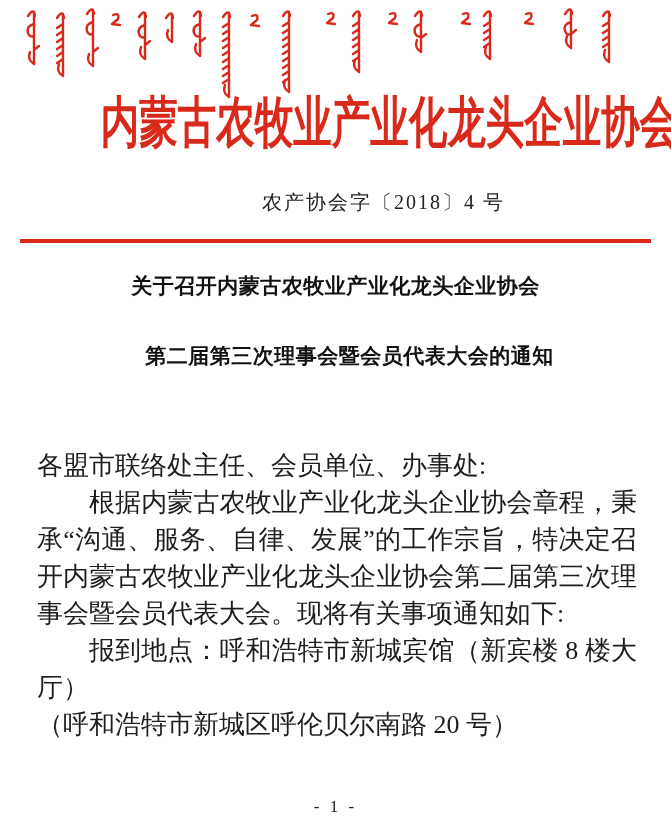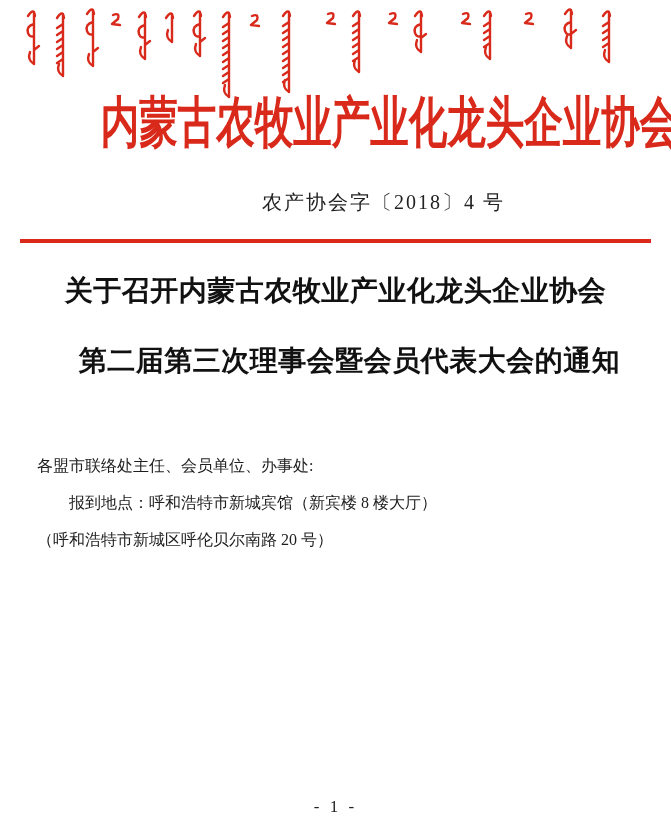--- a/index.html
+++ b/index.html
@@ -35,29 +35,29 @@
     margin-left:48px;
   }
   .red-rule{
     position:absolute;top:239px;left:20px;width:631px;height:4px;
     background:#d9291b;
   }
   .doc-title{
     position:absolute;left:0;right:0;
     text-align:center;
     font-weight:bold;
-    font-size:28px;
+    font-size:21px;
     letter-spacing:0.5px;
     color:#111;
   }
   .doc-title.line1{top:272px;}
   .doc-title.line2{top:342px;margin-left:28px;}
   .body-block{
     position:absolute;top:447px;left:37px;width:600px;
-    font-size:16px;
+    font-size:26px;
     line-height:37px;
     text-align:justify;
     color:#1d1d1d;
   }
   .body-block p{margin:0;padding:0;}
   .indent{text-indent:2em;}
   .section-heading{
     font-weight:bold;
     font-family:"Liberation Sans", sans-serif;
     text-indent:2em;
@@ -103,19 +103,20 @@
   <div class="doc-number">农产协会字〔2018〕4 号</div>
 
   <div class="red-rule"></div>
 
   <div class="doc-title line1">关于召开内蒙古农牧业产业化龙头企业协会</div>
 
   <div class="doc-title line2">第二届第三次理事会暨会员代表大会的通知</div>
 
   <div class="body-block">
     <p>各盟市联络处主任、会员单位、办事处:</p>
+    <p class="indent">根据内蒙古农牧业产业化龙头企业协会章程，秉承“沟通、服务、自律、发展”的工作宗旨，特决定召开内蒙古农牧业产业化龙头企业协会第二届第三次理事会暨会员代表大会。现将有关事项通知如下:</p>
     <p class="indent">报到地点：呼和浩特市新城宾馆（新宾楼 8 楼大厅）</p>
     <p>（呼和浩特市新城区呼伦贝尔南路 20 号）</p>
   </div>
 
   <div class="page-footer">- 1 -</div>
 
 </div>
 
 </body></html>

